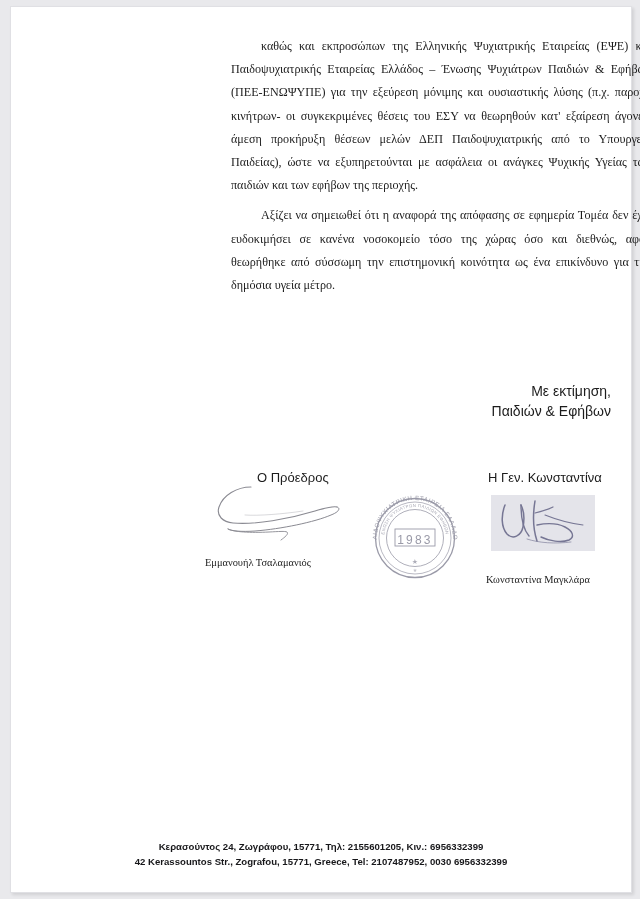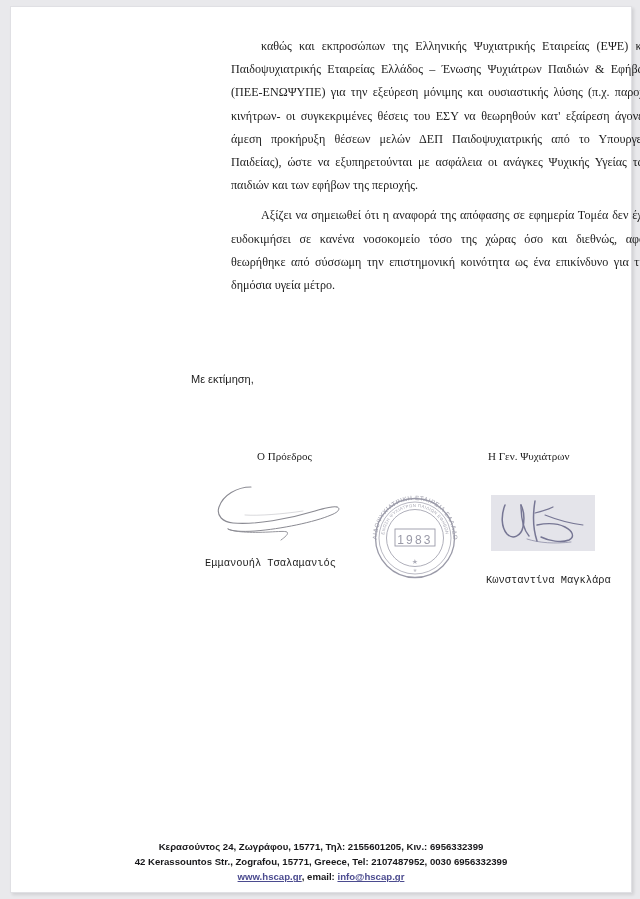--- a/index.html
+++ b/index.html
@@ -51,44 +51,45 @@
     text-indent: 30px;
     margin: 0 0 7px 0;
     -webkit-hyphens: none;
     hyphens: none;
   }
 
   
   .closing {
     position: absolute;
     left: 180px;
-    top: 362px;
-    width: 420px;
-    text-align: left;
+    top: 374px;
+    width: 420px;
+    text-align: right;
     font-family: "Liberation Sans", "DejaVu Sans", sans-serif;
-    font-size: 11px;
+    font-size: 14px;
     line-height: 20px;
     color: #1c1c1c;
   }
   .closing div { white-space: nowrap; }
 
   
   .sig-titles {
     position: absolute;
     left: 180px;
     top: 443px;
     width: 420px;
     height: 18px;
   }
   .sig-title {
     position: absolute;
-    font-family: Liberation Serif, serif;
-    font-size: 11px;
+    font-family: Liberation Sans, sans-serif;
+    font-size: 13px;
     color: #1c1c1c;
     white-space: nowrap;
+    margin-top: 20px;
   }
   .sig-title.left  { left: 66px;  top: 0; }
   .sig-title.right { left: 297px; top: 0; }
 
   
   .sig-area {
     position: absolute;
     left: 180px;
     top: 470px;
     width: 420px;
@@ -126,21 +127,21 @@
   
   .sig-names {
     position: absolute;
     left: 180px;
     top: 550px;
     width: 420px;
     height: 40px;
   }
   .sig-name {
     position: absolute;
-    font-family: Liberation Mono, monospace;
+    font-family: Liberation Serif, serif;
     font-size: 10.4px;
     color: #1c1c1c;
     white-space: nowrap;
   }
   .sig-name.left  { left: 14px;  top: 0; }
   .sig-name.right { left: 295px; top: 17px; }
 
   
   .footer {
     position: absolute;
@@ -167,25 +168,26 @@
 <div class="page">
   <div class="page-inner">
 
     <div class="body-block">
       <p class="para">καθώς και εκπροσώπων της Ελληνικής Ψυχιατρικής Εταιρείας (ΕΨΕ) και Παιδοψυχιατρικής Εταιρείας Ελλάδος – Ένωσης Ψυχιάτρων Παιδιών &amp; Εφήβων (ΠΕΕ-ΕΝΩΨΥΠΕ) για την εξεύρεση μόνιμης και ουσιαστικής λύσης (π.χ. παροχή κινήτρων- οι συγκεκριμένες θέσεις του ΕΣΥ  να θεωρηθούν κατ' εξαίρεση άγονες, άμεση προκήρυξη θέσεων μελών ΔΕΠ Παιδοψυχιατρικής  από το Υπουργείο Παιδείας), ώστε να εξυπηρετούνται με ασφάλεια οι ανάγκες Ψυχικής Υγείας των παιδιών και των εφήβων της περιοχής.</p>
       <p class="para">Αξίζει να σημειωθεί ότι η αναφορά της απόφασης σε εφημερία Τομέα δεν έχει ευδοκιμήσει σε κανένα νοσοκομείο τόσο της χώρας όσο και διεθνώς,  αφού θεωρήθηκε από σύσσωμη την επιστημονική κοινότητα ως ένα επικίνδυνο για την δημόσια υγεία μέτρο.</p>
     </div>
 
     <div class="closing">
       <div>Με εκτίμηση,</div>
+      <div>Παιδιών &amp; Εφήβων</div>
     </div>
 
     <div class="sig-titles">
       <div class="sig-title left">Ο Πρόεδρος</div>
-      <div class="sig-title right">Η Γεν. Ψυχιάτρων</div>
+      <div class="sig-title right">Η Γεν. Κωνσταντίνα</div>
     </div>
 
     <div class="sig-area">
 
       <div class="signature-president">
         <svg viewBox="0 0 145 62" xmlns="http://www.w3.org/2000/svg">
           <g fill="none" stroke="#8a8a92" stroke-linecap="round" stroke-linejoin="round">
             <path d="M40 2 C26 2 12 10 8 22 C5 31 12 37 22 38 C44 40 78 34 104 26 C114 23 122 21 126 22" stroke-width="1.1"></path>
             <path d="M126 22 C130 23 128 27 120 30 C104 37 70 44 44 46 C30 47 20 46 17 44" stroke-width="1.0"></path>
             <path d="M17 44 C22 47 40 48 58 47 C68 46.5 74 46 76 47 C78 49 74 52 70 55" stroke-width="0.9"></path>
@@ -238,17 +240,16 @@
     </div>
 
     <div class="sig-names">
       <div class="sig-name left">Εμμανουήλ Τσαλαμανιός</div>
       <div class="sig-name right">Κωνσταντίνα Μαγκλάρα</div>
     </div>
 
     <div class="footer">
       <div>Κερασούντος 24, Ζωγράφου, 15771, Τηλ: 2155601205, Κιν.: 6956332399</div>
       <div>42 Kerassountos Str., Zografou, 15771, Greece, Tel: 2107487952, 0030 6956332399</div>
-      <div><span class="link">www.hscap.gr</span><span>, email: </span><span class="link">info@hscap.gr</span></div>
     </div>
 
   </div>
 </div>
 
 </body></html>

